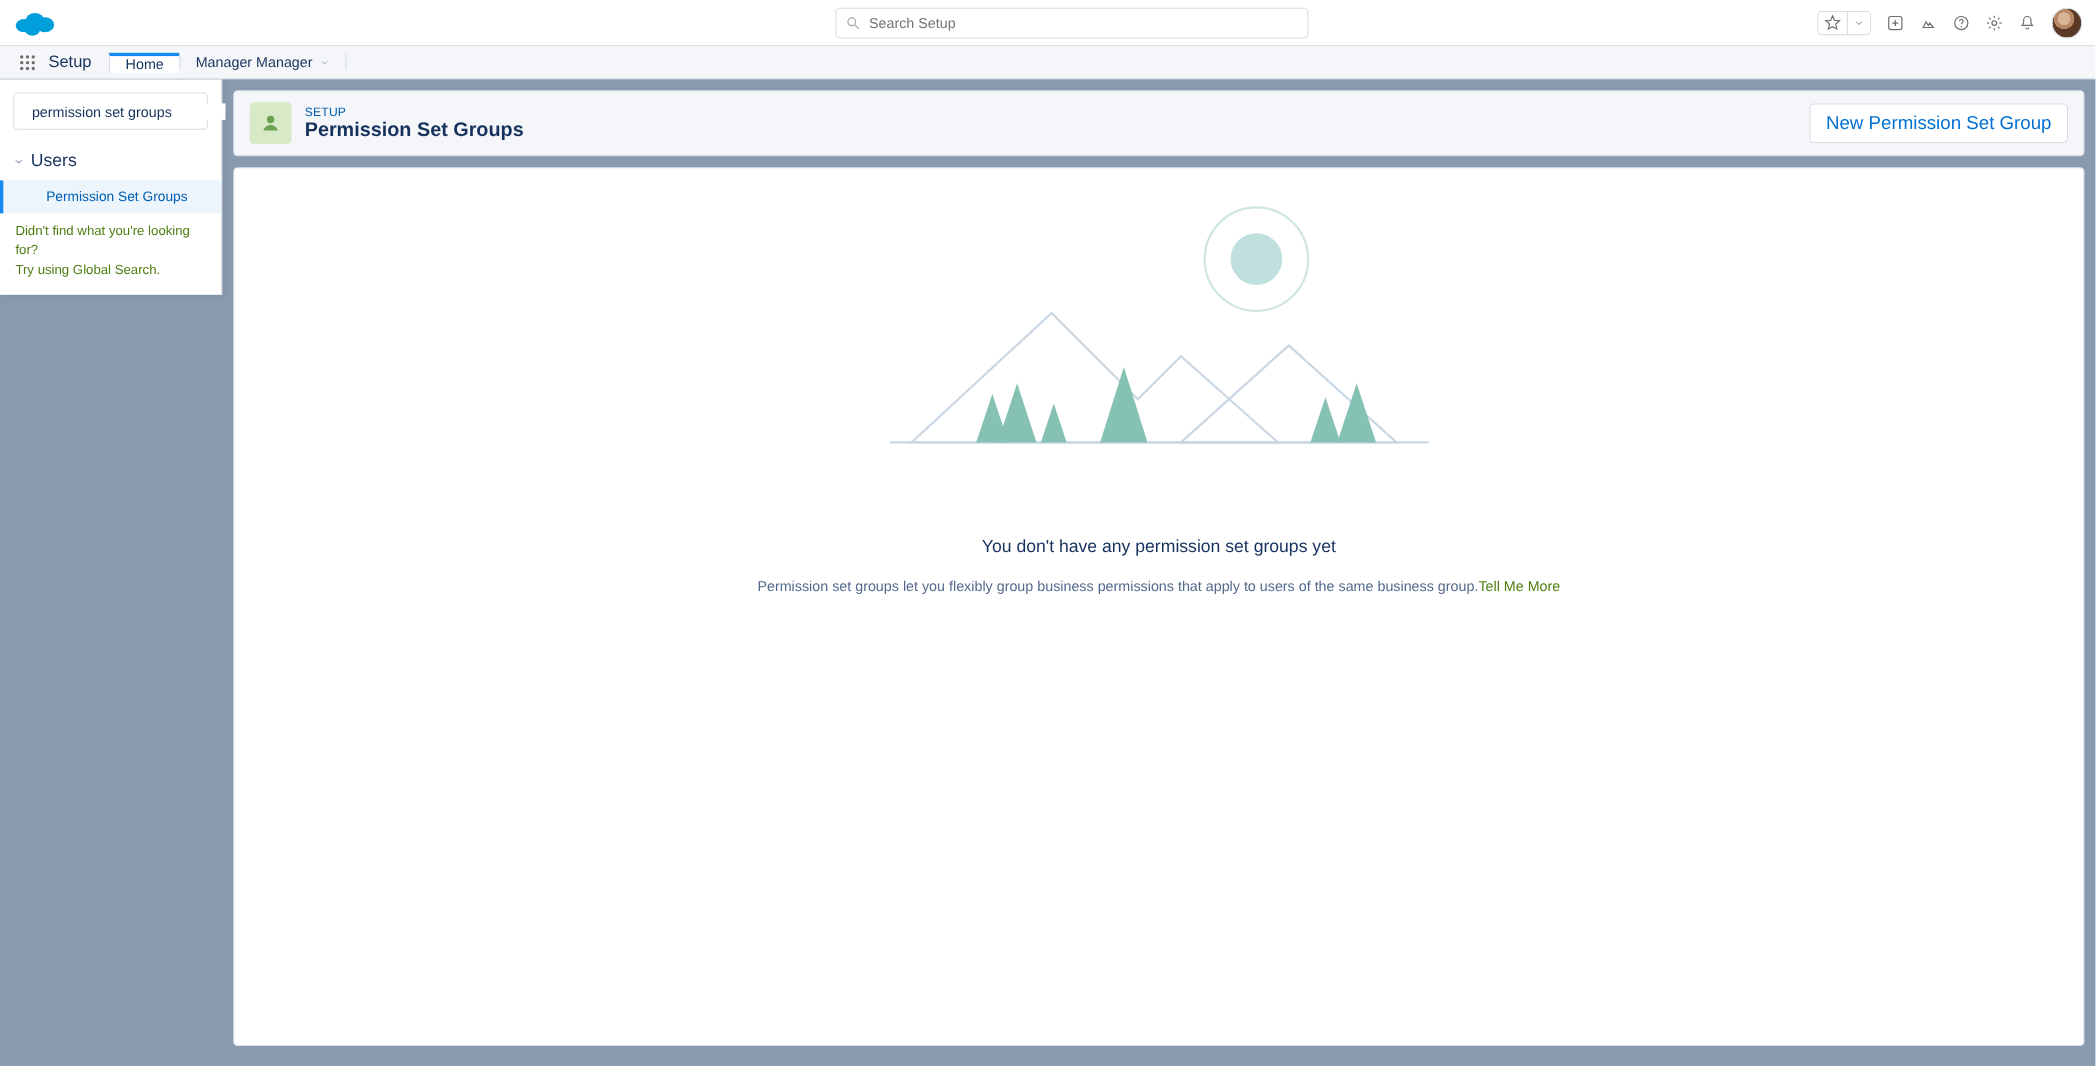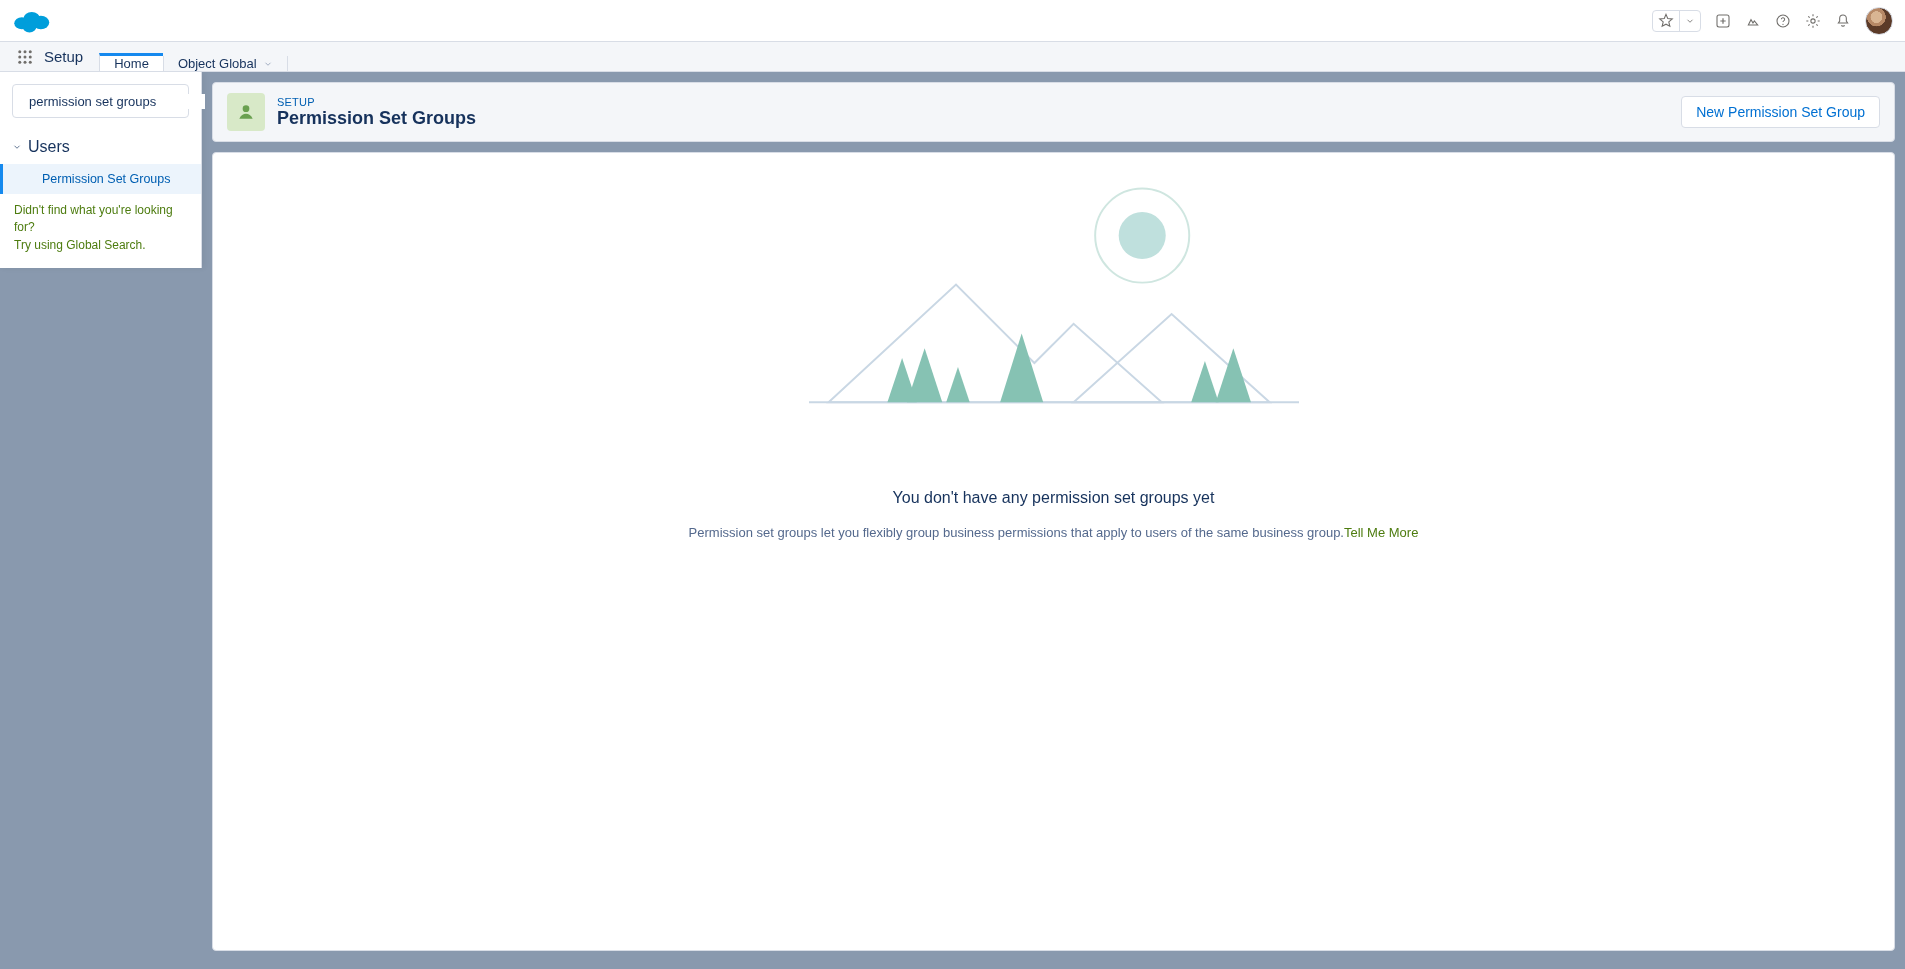--- a/index.html
+++ b/index.html
@@ -67,21 +67,21 @@
     align-items: stretch;
     font-size: 13px;
     color: #16325c;
   }
   .ctx-app {
     display: flex; align-items: center; gap: 10px;
     padding: 0 16px; font-size: 15px; font-weight: 400;
   }
   .ctx-app .waffle { width: 18px; height: 18px; }
   .ctx-tabs {
-    display: flex; align-items: flex-end;
+    display: flex; align-items: center;
   }
   .ctx-tab {
     display: flex; align-items: center; padding: 0 14px;
     border-left: 1px solid #d8dde6;
     cursor: pointer;
   }
   .ctx-tab.lastdiv { border-right: 1px solid #d8dde6; }
   .ctx-tab.active { background: #fff; border-top: 3px solid #1589ee; padding-top: 0; }
   .ctx-tab .chev { width: 10px; height: 10px; margin-left: 6px; opacity: .6; }
 
@@ -163,21 +163,21 @@
     color: #5f9b4b;
   }
   .ph-icon svg { width: 20px; height: 20px; }
   .ph-text { display: flex; flex-direction: column; }
   .ph-breadcrumb { font-size: 11px; color: #54698d; text-transform: uppercase; letter-spacing: .2px; }
   .ph-breadcrumb a { color: #005fb2; text-decoration: none; }
   .ph-title { font-size: 18px; font-weight: 700; color: #16325c; }
   .ph-spacer { flex: 1; }
   .btn-neutral {
     background: #fff; border: 1px solid #d8dde6; border-radius: 4px;
-    padding: 7px 14px; font-size: 14px; color: #0070d2; cursor: pointer;
+    padding: 7px 14px; font-size: 17px; color: #0070d2; cursor: pointer;
   }
 
   .content-card {
     flex: 1;
     background: #fff;
     border: 1px solid #d8dde6;
     border-radius: 4px;
     display: flex; flex-direction: column;
     align-items: center;
     justify-content: flex-start;
@@ -211,20 +211,27 @@
     <svg viewBox="0 0 50 34">
       <g fill="#009edb">
         <ellipse cx="13" cy="20" rx="10" ry="8"></ellipse>
         <ellipse cx="26" cy="14" rx="11" ry="9"></ellipse>
         <ellipse cx="38" cy="19" rx="11" ry="9"></ellipse>
         <ellipse cx="23" cy="25" rx="9" ry="7"></ellipse>
       </g>
     </svg>
   </div>
 
+  <div class="global-search-wrap">
+    <svg class="sicon" viewBox="0 0 24 24">
+      <circle cx="10" cy="10" r="6" fill="none" stroke="#706e6b" stroke-width="2"></circle>
+      <line x1="15" y1="15" x2="21" y2="21" stroke="#706e6b" stroke-width="2"></line>
+    </svg>
+    <input class="global-search-input" placeholder="Search Setup" style="">
+  </div>
 
   <div class="global-actions">
     <div class="favorite-split">
       <span class="part">
         <svg class="hicon" viewBox="0 0 24 24">
           <path d="M12 2l2.6 6.3 6.8.5-5.2 4.5 1.6 6.6L12 16.8 6.2 19.9l1.6-6.6L2.6 8.8l6.8-.5z" fill="none" stroke="#706e6b" stroke-width="1.6"></path>
         </svg>
       </span>
       <span class="part">
         <svg class="hicon" viewBox="0 0 24 24" style="width:10px;height:10px">
@@ -287,21 +294,21 @@
           <circle cx="19" cy="19" r="2"></circle>
       </g>
     </svg>
     <span>Setup</span>
   </div>
   <div class="ctx-tabs">
     <div class="ctx-tab active">
       <span>Home</span>
     </div>
     <div class="ctx-tab lastdiv">
-      <span>Object Global</span>
+      <span>Manager Manager</span>
       <svg class="chev" viewBox="0 0 24 24">
         <path d="M6 9l6 6 6-6" fill="none" stroke="#54698d" stroke-width="2"></path>
       </svg>
     </div>
   </div>
 </div>
 
 <div class="body">
 
   <div class="main-area">

